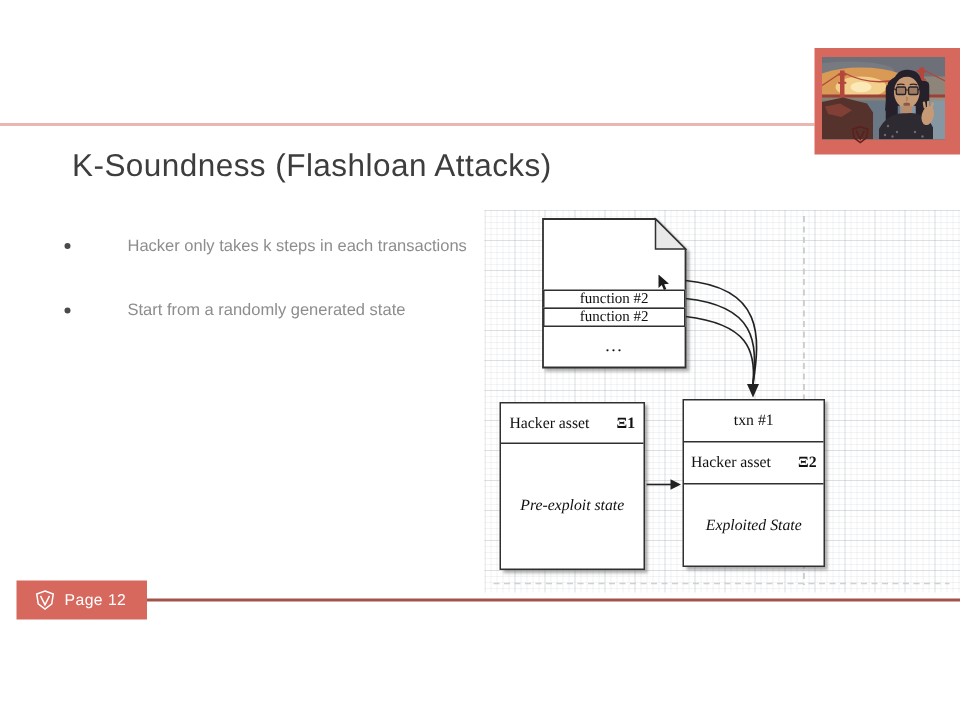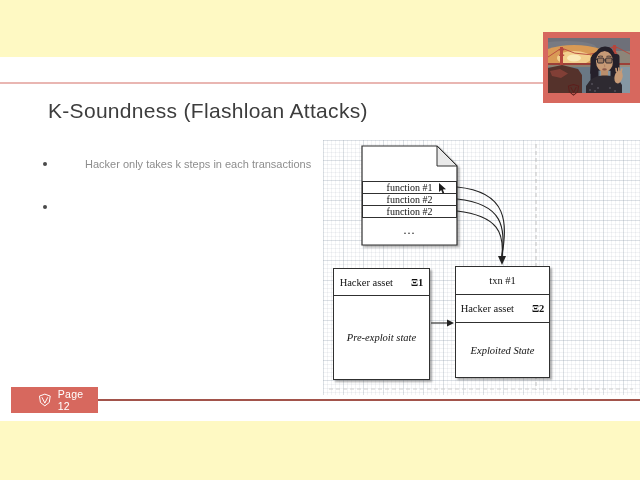--- a/index.html
+++ b/index.html
@@ -1,17 +1,17 @@
 <!DOCTYPE html>
 <html style="--accent: #d7685e; --topline: #e9b6b2; --bottomline: #a2544b;"><head>
 <meta charset="utf-8">
 <style>
   html,body{margin:0;padding:0;background:#111;}
   .stage{
-    position:relative;width:640px;height:480px;background:#fef9c3;
+    position:relative;width:640px;height:480px;background:#ffffff;
     overflow:hidden;font-family:"Liberation Sans",sans-serif;
   }
   
   .slide-bg{position:absolute;left:0;top:57px;width:640px;height:364px;background:#ffffff;}
   .top-rule{position:absolute;left:0;top:82px;width:543px;height:2px;background:var(--topline,#e9b6b2);}
   .bottom-rule{position:absolute;left:98px;top:399px;width:542px;height:2px;background:var(--bottomline,#a2544b);}
   
   .slide-title{
     position:absolute;left:48px;top:99px;font-size:21px;color:#3d3d3d;
     letter-spacing:.3px;white-space:nowrap;
@@ -48,21 +48,21 @@
   }
   .box-row{box-sizing:border-box;display:flex;align-items:center;justify-content:center;
     border-bottom:1px solid #303030;gap:18px;}
   .box-body{display:flex;align-items:center;justify-content:center;font-style:italic;}
   .sym{font-weight:bold;}
   .cursor-icon{position:absolute;left:115px;top:43px;}
   
   .page-badge{
     position:absolute;left:11px;top:387px;width:87px;height:26px;
     background:var(--accent,#d7685e);display:flex;align-items:center;gap:6px;
-    padding-left:27px;box-sizing:border-box;
+    padding-left:12px;box-sizing:border-box;
   }
   .page-badge-label{color:#fff;font-size:10.5px;letter-spacing:.3px;}
   
   .cam-panel{position:absolute;left:543px;top:32px;width:97px;height:71px;background:var(--accent,#d7685e);}
   .cam-video{position:absolute;left:548px;top:38px;width:82px;height:55px;overflow:hidden;background:#6e7079;}
   .cam-logo{position:absolute;left:567px;top:84px;}
 </style>
 </head>
 <body>
 
@@ -73,20 +73,21 @@
 
   <div class="slide-title">K-Soundness (Flashloan Attacks)</div>
 
   <div class="bullets">
     <div class="bullet-item">
       <span class="bullet-dot"></span>
       <span>Hacker only takes k steps in each transactions</span>
     </div>
     <div class="bullet-item">
       <span class="bullet-dot"></span>
+      <span>Start from a randomly generated state</span>
     </div>
   </div>
 
   <div class="diagram">
     <svg class="underlay" width="317" height="255" viewBox="0 0 317 255">
 
       <path d="M213,4 V250" stroke="#c2c2c2" stroke-width="1" stroke-dasharray="4,3" fill="none"></path>
       <path d="M6,249 H310" stroke="#d0d0d0" stroke-width="1" stroke-dasharray="4,3" fill="none"></path>
 
       <g style="filter:drop-shadow(2px 2px 1px rgba(60,60,60,.4));">
@@ -98,23 +99,20 @@
         <path d="M134,47 C186,52 184,84 179,116"></path>
         <path d="M134,59 C181,64 182,88 179,116"></path>
         <path d="M134,71 C176,76 181,94 179,116"></path>
       </g>
       <polygon points="175,116 183,116 179,125" fill="#222"></polygon>
 
       <path d="M108,183 L125,183" stroke="#222" stroke-width="1.1" fill="none"></path>
       <polygon points="124,179.5 131,183 124,186.5" fill="#222"></polygon>
     </svg>
 
-    <div class="func-row" style="top:41px;">
-      <span>function #1</span>
-    </div>
     <div class="func-row" style="top:53px;">
       <span>function #2</span>
     </div>
     <div class="func-row" style="top:65px;">
       <span>function #2</span>
     </div>
     <div class="doc-ellipsis">...</div>
 
     <svg class="cursor-icon" width="9" height="12" viewBox="0 0 9 12">
       <path d="M1,0 L1,9 L3.2,7 L4.6,10.4 L6.2,9.7 L4.8,6.5 L8,6.2 Z" fill="#1c1c1c"></path>

